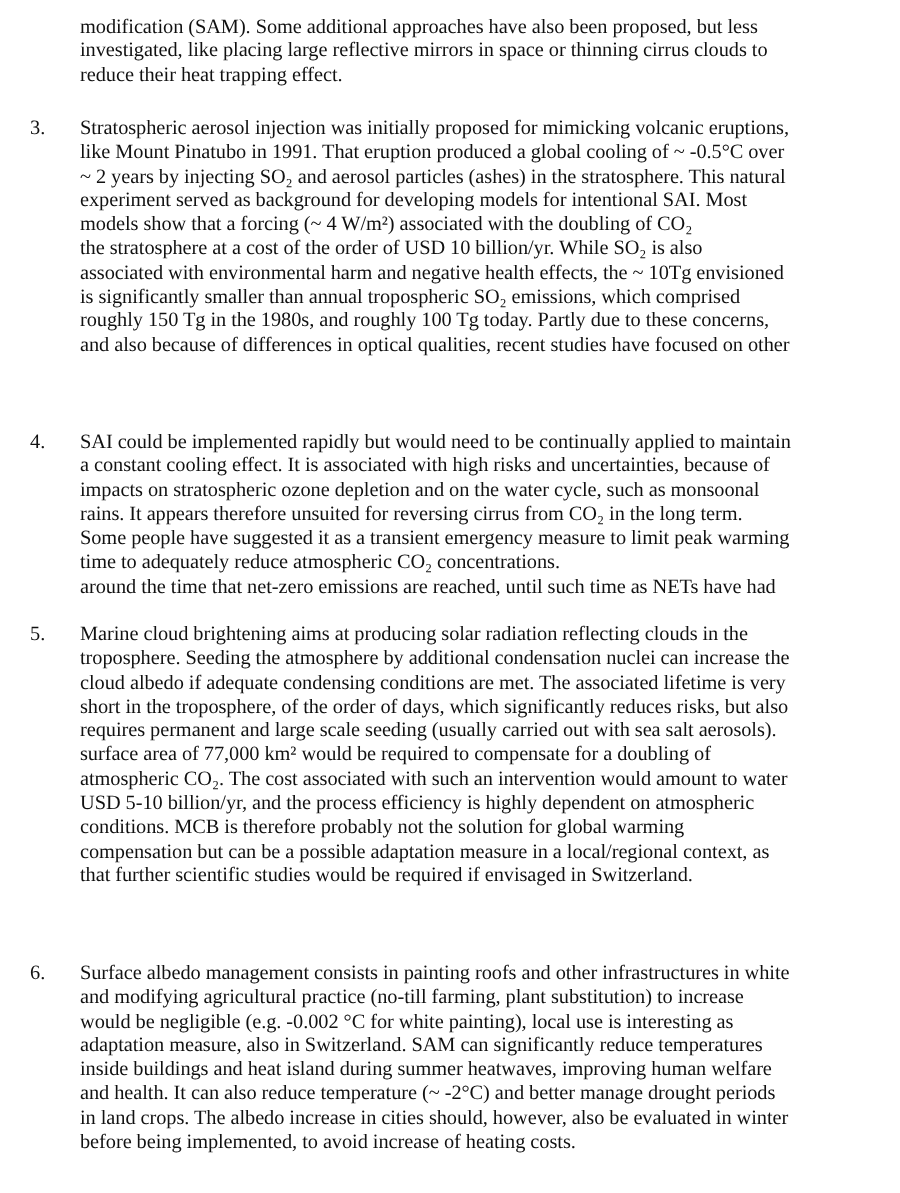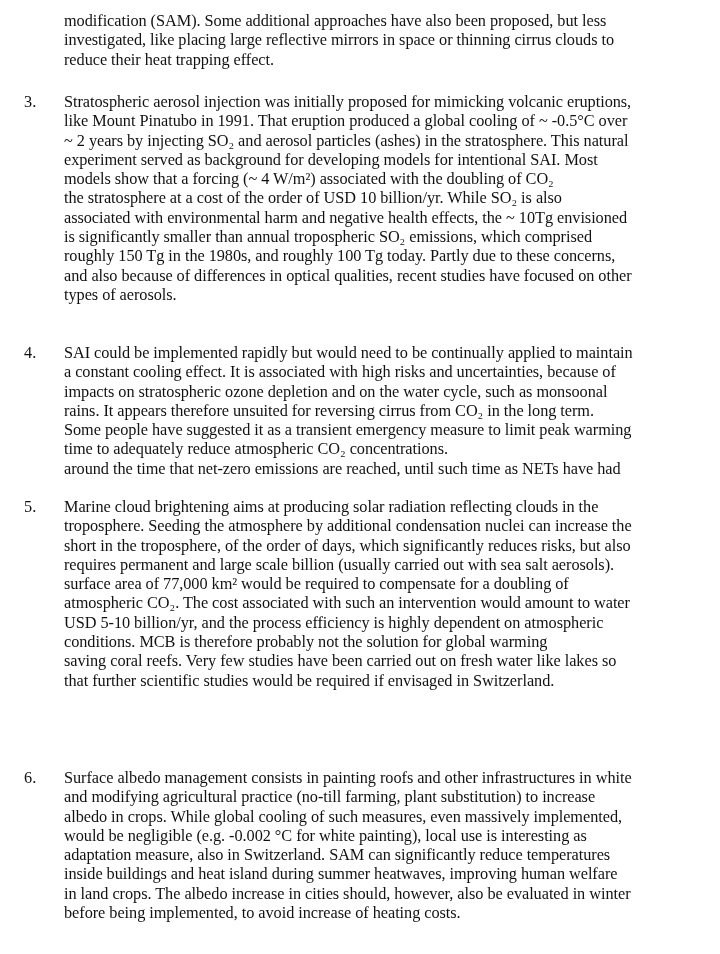--- a/index.html
+++ b/index.html
@@ -34,21 +34,20 @@
       <span class="line">Stratospheric aerosol injection was initially proposed for mimicking volcanic eruptions,</span>
       <span class="line">like Mount Pinatubo in 1991. That eruption produced a global cooling of ~ -0.5°C over</span>
       <span class="line">~ 2 years by injecting SO₂ and aerosol particles (ashes) in the stratosphere. This natural</span>
       <span class="line">experiment served as background for developing models for intentional SAI. Most</span>
       <span class="line">models show that a forcing (~ 4 W/m²) associated with the doubling of CO₂</span>
       <span class="line">the stratosphere at a cost of the order of USD 10 billion/yr. While SO₂ is also</span>
       <span class="line">associated with environmental harm and negative health effects, the ~ 10Tg envisioned</span>
       <span class="line">is significantly smaller than annual tropospheric SO₂ emissions, which comprised</span>
       <span class="line">roughly 150 Tg in the 1980s, and roughly 100 Tg today. Partly due to these concerns,</span>
       <span class="line">and also because of differences in optical qualities, recent studies have focused on other</span>
-      <span class="line">types of aerosols.</span>
     </div>
   </div>
 
   <div class="block" style="top:343px;">
     <span class="num">4.</span>
     <div class="lines">
       <span class="line">SAI could be implemented rapidly but would need to be continually applied to maintain</span>
       <span class="line">a constant cooling effect. It is associated with high risks and uncertainties, because of</span>
       <span class="line">impacts on stratospheric ozone depletion and on the water cycle, such as monsoonal</span>
       <span class="line">rains. It appears therefore unsuited for reversing cirrus from CO₂ in the long term.</span>
@@ -56,38 +55,39 @@
       <span class="line">time to adequately reduce atmospheric CO₂ concentrations.</span>
       <span class="line">around the time that net-zero emissions are reached, until such time as NETs have had</span>
     </div>
   </div>
 
   <div class="block" style="top:497px;">
     <span class="num">5.</span>
     <div class="lines">
       <span class="line">Marine cloud brightening aims at producing solar radiation reflecting clouds in the</span>
       <span class="line">troposphere. Seeding the atmosphere by additional condensation nuclei can increase the</span>
+      <span class="line">cloud albedo if adequate condensing conditions are met. The associated lifetime is very</span>
       <span class="line">short in the troposphere, of the order of days, which significantly reduces risks, but also</span>
-      <span class="line">requires permanent and large scale billion (usually carried out with sea salt aerosols).</span>
+      <span class="line">requires permanent and large scale seeding (usually carried out with sea salt aerosols).</span>
       <span class="line">surface area of 77,000 km² would be required to compensate for a doubling of</span>
       <span class="line">atmospheric CO₂. The cost associated with such an intervention would amount to water</span>
       <span class="line">USD 5-10 billion/yr, and the process efficiency is highly dependent on atmospheric</span>
       <span class="line">conditions. MCB is therefore probably not the solution for global warming</span>
-      <span class="line">saving coral reefs. Very few studies have been carried out on fresh water like lakes so</span>
+      <span class="line">compensation but can be a possible adaptation measure in a local/regional context, as</span>
       <span class="line">that further scientific studies would be required if envisaged in Switzerland.</span>
     </div>
   </div>
 
   <div class="block" style="top:768px;">
     <span class="num">6.</span>
     <div class="lines">
       <span class="line">Surface albedo management consists in painting roofs and other infrastructures in white</span>
       <span class="line">and modifying agricultural practice (no-till farming, plant substitution) to increase</span>
-      <span class="line">albedo in crops. While global cooling of such measures, even massively implemented,</span>
       <span class="line">would be negligible (e.g. -0.002 °C for white painting), local use is interesting as</span>
       <span class="line">adaptation measure, also in Switzerland. SAM can significantly reduce temperatures</span>
       <span class="line">inside buildings and heat island during summer heatwaves, improving human welfare</span>
+      <span class="line">and health. It can also reduce temperature (~ -2°C) and better manage drought periods</span>
       <span class="line">in land crops. The albedo increase in cities should, however, also be evaluated in winter</span>
       <span class="line">before being implemented, to avoid increase of heating costs.</span>
     </div>
   </div>
 
 </div>
 
 </body></html>

